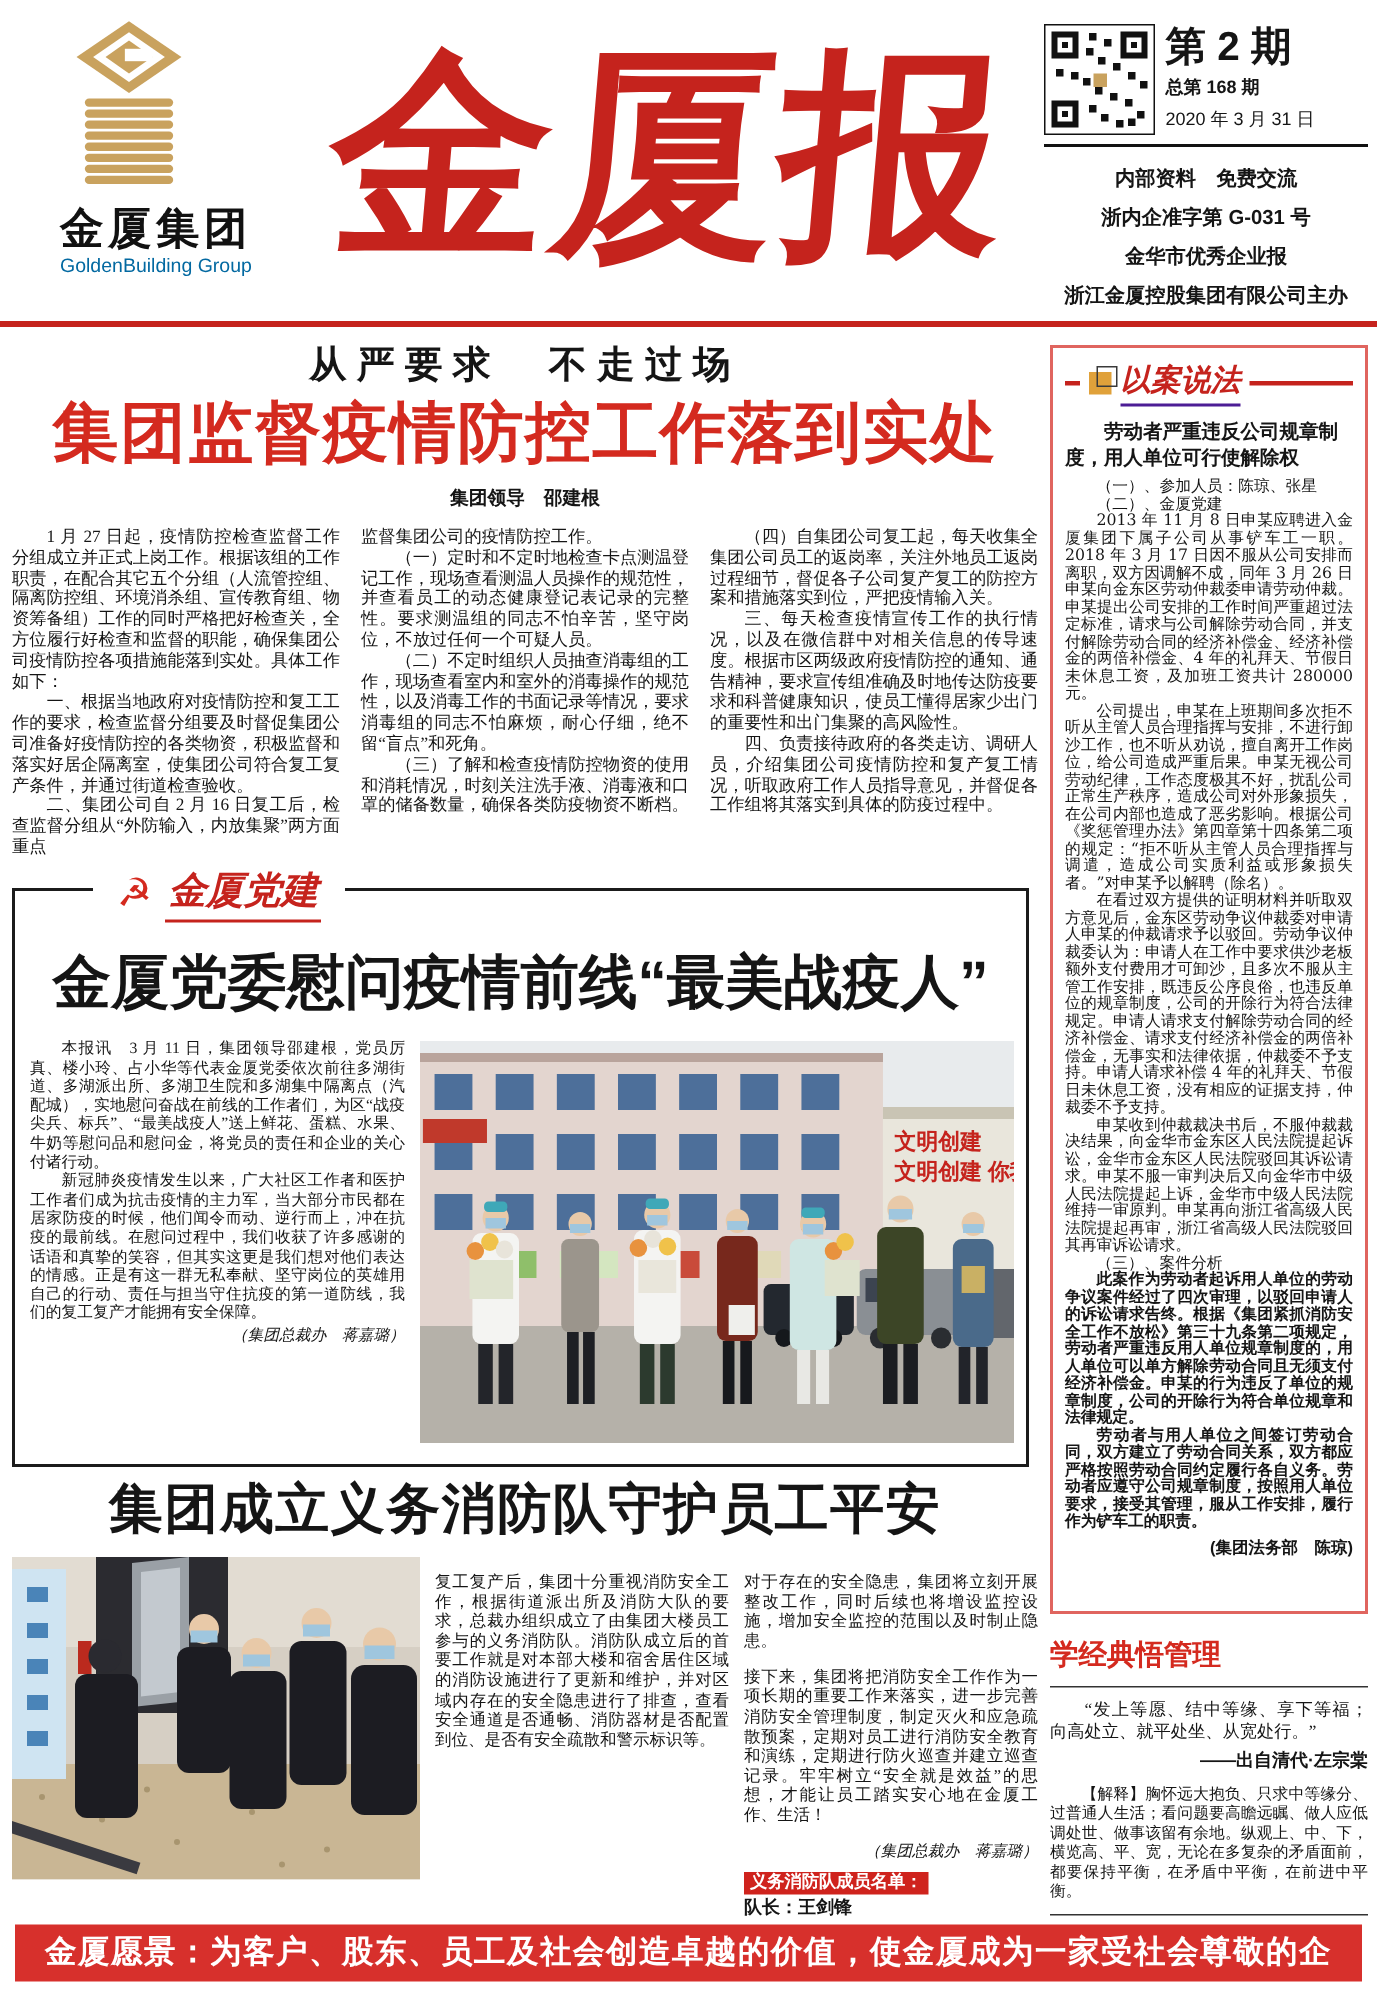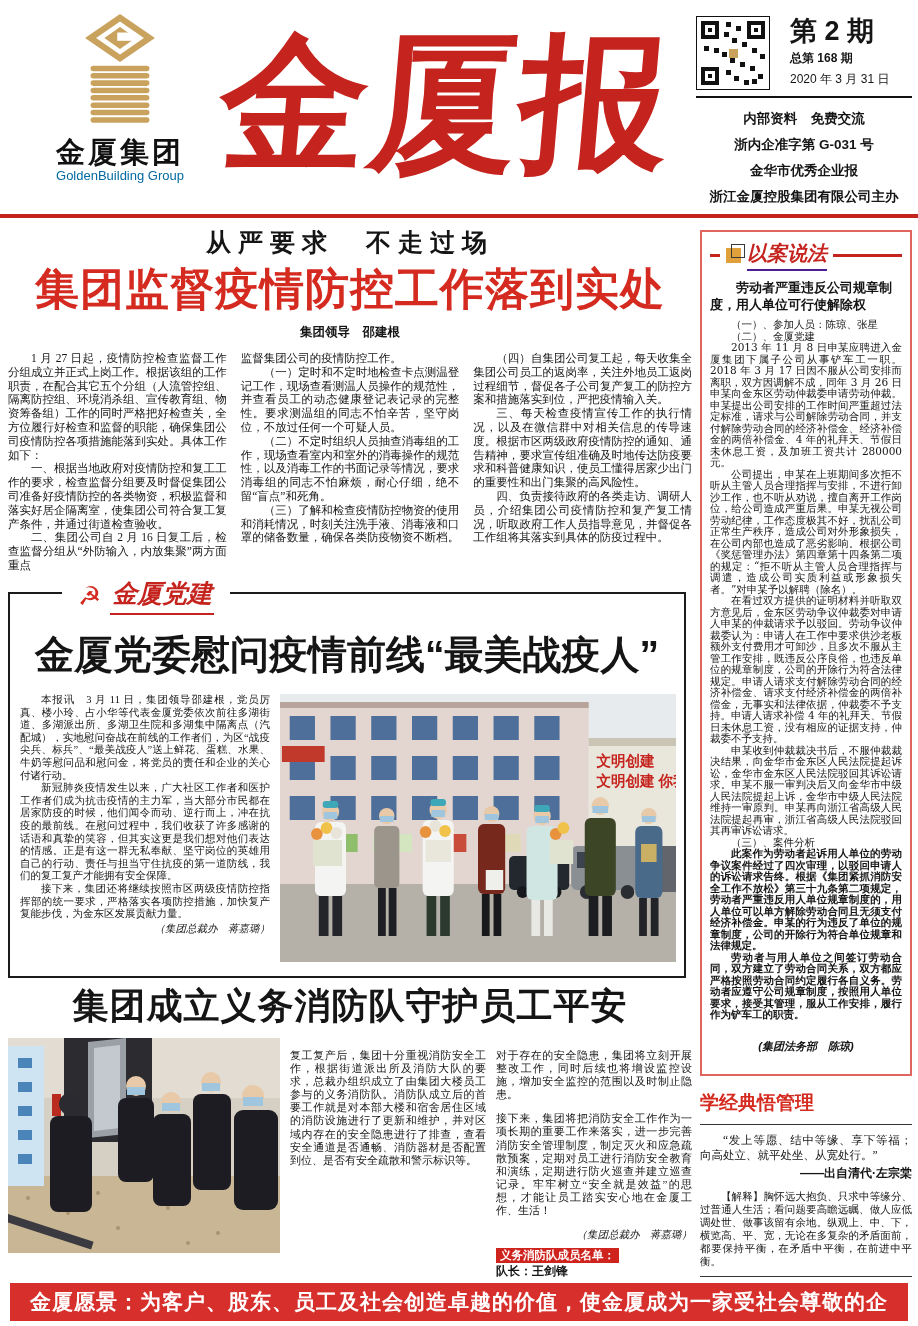--- a/index.html
+++ b/index.html
@@ -1,29 +1,29 @@
 <!DOCTYPE html>
 <html><head>
 <meta charset="utf-8">
 <style>
   html,body{margin:0;padding:0;background:#fff;}
   .page{position:relative;width:918px;height:1326px;background:#fff;overflow:hidden;
         font-family:"Liberation Serif","DejaVu Serif",serif;color:#151515;}
 
   
   .masthead{position:absolute;top:0;left:0;width:918px;height:214px;}
-  .logo{position:absolute;left:40px;top:14px;width:160px;text-align:center;}
+  .logo{position:absolute;left:40px;top:14px;width:160px;}
   .logo-cn{font-size:29px;font-weight:bold;letter-spacing:3px;line-height:32px;
            font-family:"Liberation Sans",sans-serif;color:#111;}
   .logo-en{font-size:13px;color:#0369a1;font-family:"Liberation Sans",sans-serif;line-height:16px;}
   .paper-title{position:absolute;left:198px;top:-2px;width:495px;height:212px;text-align:center;
     font-family:"DejaVu Serif","Liberation Serif",serif;font-weight:bold;color:#c5231d;
     font-size:148px;line-height:208px;letter-spacing:2px;transform:skewX(-5deg);}
   .issue-block{position:absolute;right:6px;top:16px;width:216px;}
-  .issue-top{display:flex;gap:20px;align-items:flex-start;}
+  .issue-top{display:flex;gap:7px;align-items:flex-start;}
   .qr{flex:0 0 74px;}
   .issue-meta{flex:1;text-align:left;font-family:"Liberation Sans",sans-serif;}
   .issue-no{font-size:27px;font-weight:bold;line-height:30px;}
   .issue-total{font-size:12px;font-weight:bold;line-height:24px;}
   .issue-date{font-size:12px;line-height:18px;}
   .issue-rule{height:2px;background:#111;margin:6px 0 8px 0;}
   .info-line{font-size:13.5px;font-weight:bold;line-height:26px;text-align:center;
              font-family:"Liberation Sans",sans-serif;}
   .masthead-rule{position:absolute;top:214px;left:0;width:918px;height:4px;background:#c5231d;}
 
@@ -76,22 +76,22 @@
   .case-icon::after{content:"";position:absolute;left:5px;top:-4px;width:12px;height:12px;
      border:1.5px solid #3a3a3a;background:transparent;}
   .case-title-cal{color:#c5231d;font-size:20px;font-weight:bold;font-style:italic;
      font-family:"DejaVu Serif",serif;border-bottom:2px solid #4c1d95;padding-bottom:2px;}
   .case-tail{flex:1;height:3px;background:#c5231d;}
   .case-bold-title{font-size:13px;font-weight:bold;line-height:17px;text-indent:2em;
      font-family:"Liberation Sans",sans-serif;margin:2px 0 6px 0;}
   .case-body p{margin:0;text-indent:2em;font-size:10.5px;line-height:11.5px;text-align:justify;
      font-family:"DejaVu Serif",serif;}
   .case-body p.k-bold{font-weight:bold;}
-  .case-byline{text-align:center;font-size:11px;font-weight:bold;margin-top:18px;
-     font-family:"Liberation Sans",sans-serif;font-style:italic;}
+  .case-byline{text-align:right;font-size:11px;font-weight:bold;margin-top:3px;
+     font-family:"Liberation Sans",sans-serif;}
 
   
   .classics{position:absolute;top:1090px;left:700px;width:212px;height:220px;}
   .classics-title{color:#d42a1f;font-size:19px;font-weight:bold;
      font-family:"Liberation Sans",sans-serif;margin-bottom:8px;}
   .thin-rule{height:1px;background:#333;}
   .classics-quote{font-size:11.5px;line-height:15px;margin-top:8px;text-indent:2em;text-align:justify;}
   .classics-source{text-align:right;font-size:12px;font-weight:bold;margin-top:2px;
      font-family:"Liberation Sans",sans-serif;}
   .classics-explain{font-size:10.5px;line-height:13px;margin-top:8px;text-indent:2em;
@@ -204,21 +204,20 @@
   <div class="party-box">
     <div class="party-label">
       <span class="emblem">☭</span>
       <span class="party-label-text">金厦党建</span>
     </div>
     <div class="party-headline">金厦党委慰问疫情前线“最美战疫人”</div>
     <div class="party-body">
       <div class="party-text ptxt">
         <p>本报讯　3 月 11 日，集团领导邵建根，党员厉真、楼小玲、占小华等代表金厦党委依次前往多湖街道、多湖派出所、多湖卫生院和多湖集中隔离点（汽配城），实地慰问奋战在前线的工作者们，为区“战疫尖兵、标兵”、“最美战疫人”送上鲜花、蛋糕、水果、牛奶等慰问品和慰问金，将党员的责任和企业的关心付诸行动。</p>
         <p>新冠肺炎疫情发生以来，广大社区工作者和医护工作者们成为抗击疫情的主力军，当大部分市民都在居家防疫的时候，他们闻令而动、逆行而上，冲在抗疫的最前线。在慰问过程中，我们收获了许多感谢的话语和真挚的笑容，但其实这更是我们想对他们表达的情感。正是有这一群无私奉献、坚守岗位的英雄用自己的行动、责任与担当守住抗疫的第一道防线，我们的复工复产才能拥有安全保障。</p>
-        <p>接下来，集团还将继续按照市区两级疫情防控指挥部的统一要求，严格落实各项防控措施，加快复产复能步伐，为金东区发展贡献力量。</p>
         <div class="byline-r">（集团总裁办　蒋嘉璐）</div>
       </div>
       <div class="party-photo">
         <svg width="100%" height="268" viewBox="0 0 408 268" preserveAspectRatio="none">
           <rect x="0" y="0" width="408" height="268" fill="#e8ebed"></rect>
           <rect x="0" y="8" width="318" height="182" fill="#e3d5cf"></rect>
           <rect x="0" y="8" width="318" height="6" fill="#b9a49c"></rect>
           <g fill="#4d6f9a">
             <rect x="10" y="22" width="26" height="24"></rect>
               <rect x="52" y="22" width="26" height="24"></rect>

